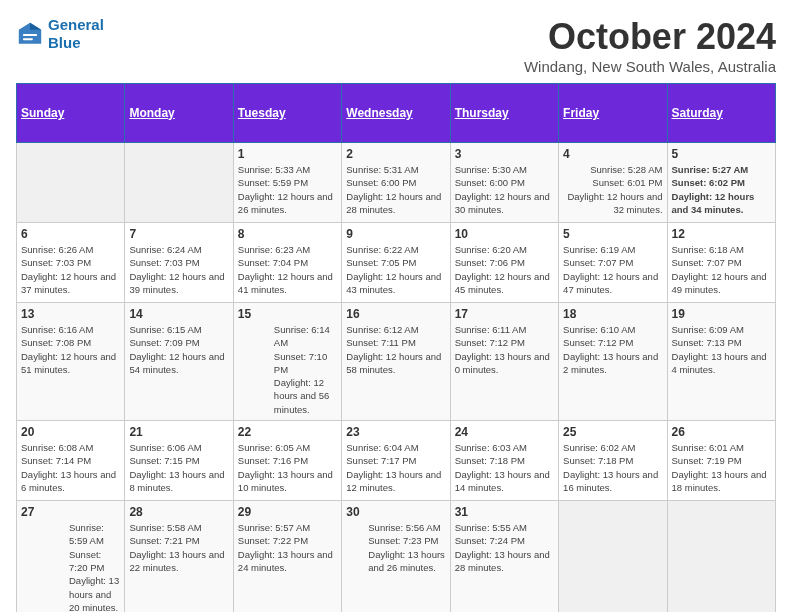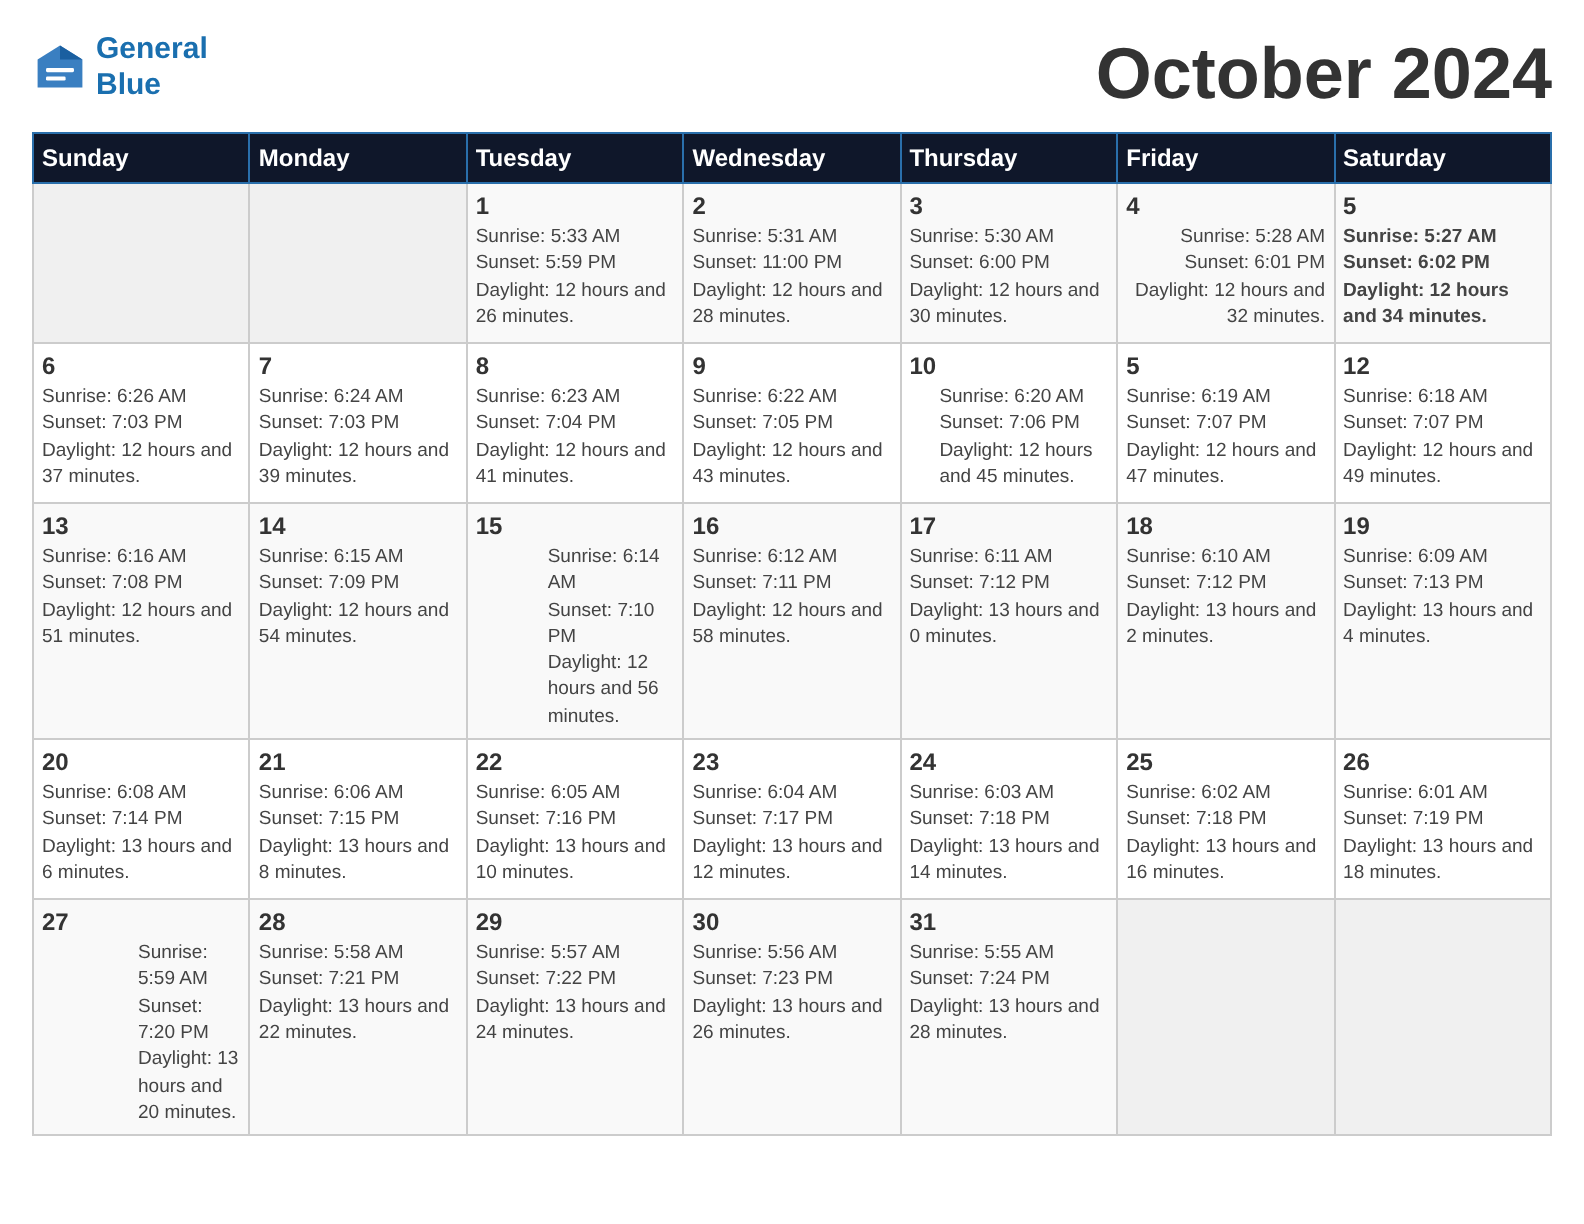--- a/index.html
+++ b/index.html
@@ -46,27 +46,28 @@
     .subtitle {
       font-size: 15px;
       color: #555;
     }
     table {
       width: 100%;
       border-collapse: collapse;
       font-size: 10.5px;
     }
     thead tr th {
-      background-color: #0f172a;
+      background-color: #6d28d9;
       color: #fff;
-      padding: 5px 4px;
+      padding: 22px 4px;
       text-align: left;
       font-size: 12px;
       font-weight: bold;
       border: 1px solid #2a6fab;
+      text-decoration: underline;
     }
     tbody tr td {
       border: 1px solid #ccc;
       vertical-align: top;
       padding: 4px;
       height: 80px;
       width: calc(100% / 7);
       color: #333;
     }
     tbody tr:nth-child(odd) td {
@@ -100,20 +101,21 @@
       <rect x="10" y="20" width="20" height="3" fill="#fff" rx="1"></rect>
       <rect x="10" y="26" width="14" height="3" fill="#fff" rx="1"></rect>
     </svg>
     <div class="logo-text">
       <div><span>General</span></div>
       <div><span>Blue</span></div>
     </div>
   </div>
   <div class="title-area">
     <div class="month-title">October 2024</div>
+    <div class="subtitle">Windang, New South Wales, Australia</div>
   </div>
 </div>
 
 <table>
   <thead>
     <tr>
       <th>Sunday</th>
       <th>Monday</th>
       <th>Tuesday</th>
       <th>Wednesday</th>
@@ -128,21 +130,21 @@
         <td class="empty-cell"></td>
         <td>
           <div class="day-num">1</div>
           <div class="day-detail" style="white-space: pre-line;">Sunrise: 5:33 AM
 Sunset: 5:59 PM
 Daylight: 12 hours and 26 minutes.</div>
         </td>
         <td>
           <div class="day-num">2</div>
           <div class="day-detail" style="white-space: pre-line;">Sunrise: 5:31 AM
-Sunset: 11:00 PM
+Sunset: 6:00 PM
 Daylight: 12 hours and 28 minutes.</div>
         </td>
         <td>
           <div class="day-num">3</div>
           <div class="day-detail" style="white-space: pre-line;">Sunrise: 5:30 AM
 Sunset: 6:00 PM
 Daylight: 12 hours and 30 minutes.</div>
         </td>
         <td>
           <div class="day-num">4</div>
@@ -177,21 +179,21 @@
 Daylight: 12 hours and 41 minutes.</div>
         </td>
         <td>
           <div class="day-num">9</div>
           <div class="day-detail" style="white-space: pre-line;">Sunrise: 6:22 AM
 Sunset: 7:05 PM
 Daylight: 12 hours and 43 minutes.</div>
         </td>
         <td>
           <div class="day-num">10</div>
-          <div class="day-detail" style="white-space: pre-line; margin-left: 15px;">Sunrise: 6:20 AM
+          <div class="day-detail" style="white-space: pre-line;">Sunrise: 6:20 AM
 Sunset: 7:06 PM
 Daylight: 12 hours and 45 minutes.</div>
         </td>
         <td>
           <div class="day-num">5</div>
           <div class="day-detail" style="white-space: pre-line;">Sunrise: 6:19 AM
 Sunset: 7:07 PM
 Daylight: 12 hours and 47 minutes.</div>
         </td>
         <td>
@@ -303,21 +305,21 @@
 Daylight: 13 hours and 22 minutes.</div>
         </td>
         <td>
           <div class="day-num">29</div>
           <div class="day-detail" style="white-space: pre-line;">Sunrise: 5:57 AM
 Sunset: 7:22 PM
 Daylight: 13 hours and 24 minutes.</div>
         </td>
         <td>
           <div class="day-num">30</div>
-          <div class="day-detail" style="white-space: pre-line;">Sunrise: 5:56 AM
+          <div class="day-detail" style="white-space: pre-line; margin-left: 22px;">Sunrise: 5:56 AM
 Sunset: 7:23 PM
 Daylight: 13 hours and 26 minutes.</div>
         </td>
         <td>
           <div class="day-num">31</div>
           <div class="day-detail" style="white-space: pre-line;">Sunrise: 5:55 AM
 Sunset: 7:24 PM
 Daylight: 13 hours and 28 minutes.</div>
         </td>
         <td class="empty-cell"></td>

